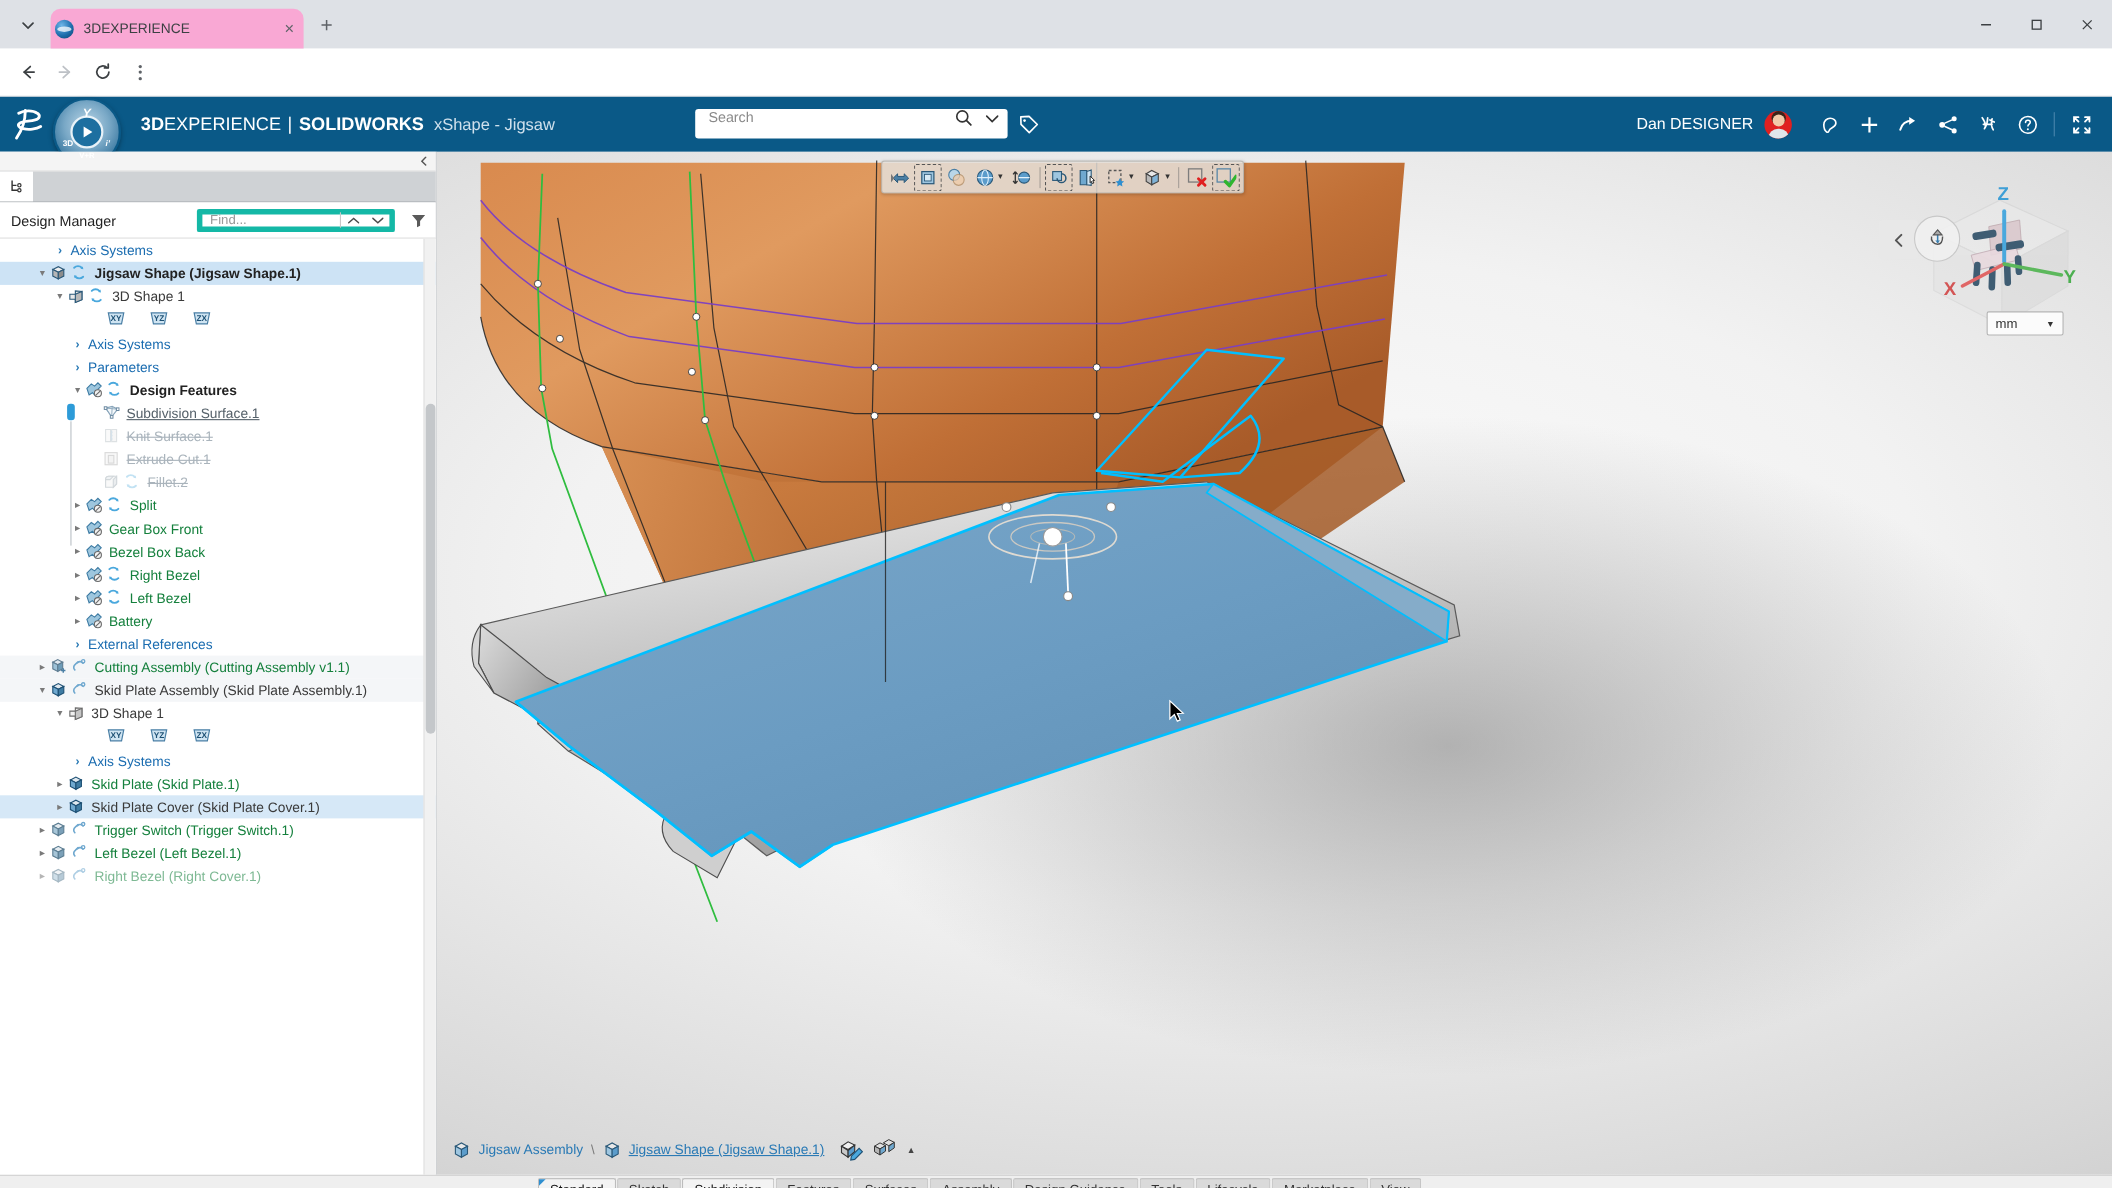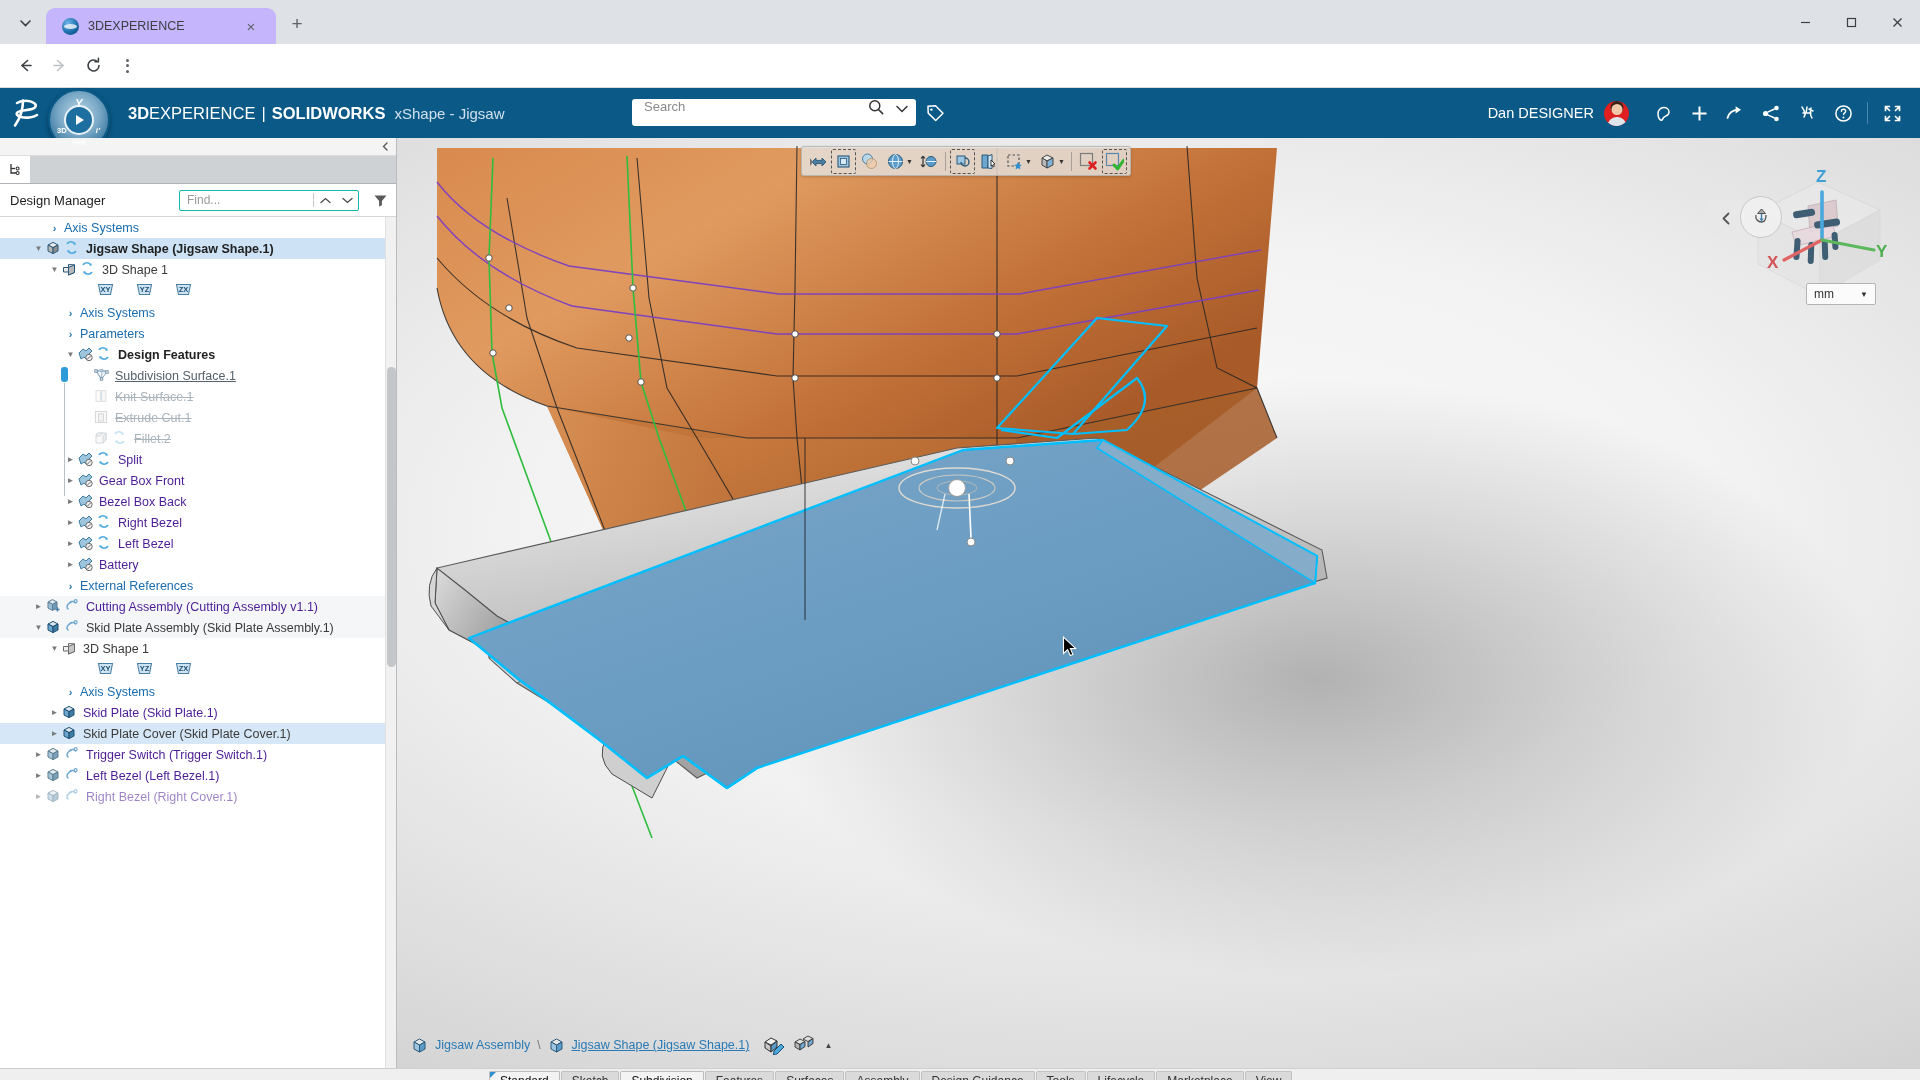--- a/index.html
+++ b/index.html
@@ -15,22 +15,22 @@
     display: flex; align-items: flex-end; padding-left: 4px;
     position: relative;
   }
   .tab-list-btn {
     width: 34px; height: 34px; margin: 0 4px 4px 4px;
     display: flex; align-items: center; justify-content: center;
     border-radius: 4px; cursor: pointer;
   }
   .browser-tab {
     height: 36px; min-width: 230px; max-width: 250px;
-    background: #c4b5fd; border-radius: 9px 9px 0 0;
-    display: flex; align-items: center; padding: 0 16px;
+    background: #f9a8d4; border-radius: 9px 9px 0 0;
+    display: flex; align-items: center; padding: 0 4px;
     gap: 9px; position: relative;
   }
   .tab-favicon {
     width: 17px; height: 17px; border-radius: 50%;
     background: radial-gradient(circle at 35% 30%, #6fb6e8 0%, #1f6fae 55%, #0b3f6b 100%);
     flex: none; position: relative; overflow: hidden;
   }
   .tab-favicon::after {
     content: ""; position: absolute; left: 2px; top: 6px;
     width: 13px; height: 5px; background: rgba(255,255,255,.75);
@@ -194,21 +194,21 @@
     width: 30px; background: #fff; display: flex;
     align-items: center; justify-content: center; cursor: pointer;
   }
   .tree-header {
     height: 33px; display: flex; align-items: center;
     padding: 0 8px 0 10px; gap: 8px; border-bottom: 1px solid #d6d6d6;
     background: #fff;
   }
   .tree-header .tlabel { font-size: 13px; color: #222; white-space: nowrap; }
   .find-box {
-    margin-left: auto; width: 180px; height: 21px; border: 1px solid #14b8a6;
+    margin-left: auto; width: 180px; height: 21px; border: 5px solid #14b8a6;
     border-radius: 2px; display: flex; align-items: center;
     background: #fff;
   }
   .find-box .fin {
     flex: 1; font-size: 12px; color: #9a9a9a; padding-left: 7px;
   }
   .find-box .fdiv { width:1px; height:14px; background:#c8c8c8; }
   .find-arrow {
     width: 22px; display: flex; align-items: center; justify-content: center;
     cursor: pointer; color: #4a4a4a;
@@ -231,21 +231,21 @@
     width: 13px; flex: none; display: flex; align-items: center;
     justify-content: center; font-size: 8px; color: #7a7a7a;
   }
   .tnode .chev {
     width: 13px; flex: none; display: flex; align-items: center;
     justify-content: center; font-size: 11px; color: #2a7ab5; font-weight: bold;
   }
   .tnode .lbl { padding-left: 3px; }
   .tnode .lbl.link { color: #1a6cb0; }
   .tnode .lbl.dim { color: #aab4bc; text-decoration: line-through; }
-  .tnode .lbl.gray { color: #4c1d95; }
+  .tnode .lbl.gray { color: #15803d; }
   .tnode .lbl.ul { text-decoration: underline; color: #55616a; }
   .tnode .lbl.dark { color: #222; font-weight: bold; }
   .tnode .lbl.semi { color: #3a3a3a; }
 
   .ic { width: 17px; height: 17px; flex: none; margin-right: 2px; position: relative; }
   .ic.dimmed { opacity: .33; }
   .ic svg { display: block; }
 
   .rollbar {
     position: absolute; width: 7px; height: 15px; border-radius: 3px;

